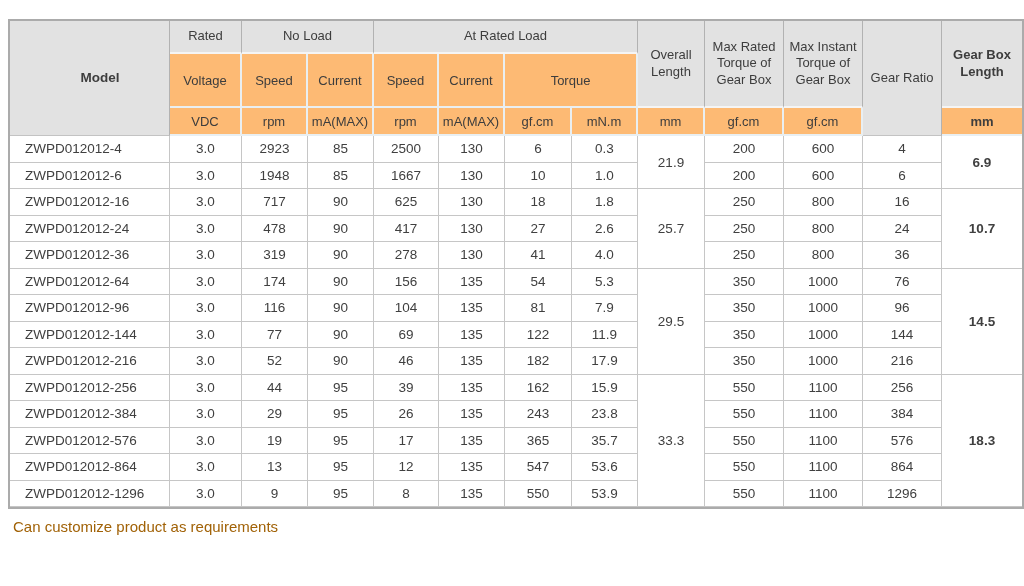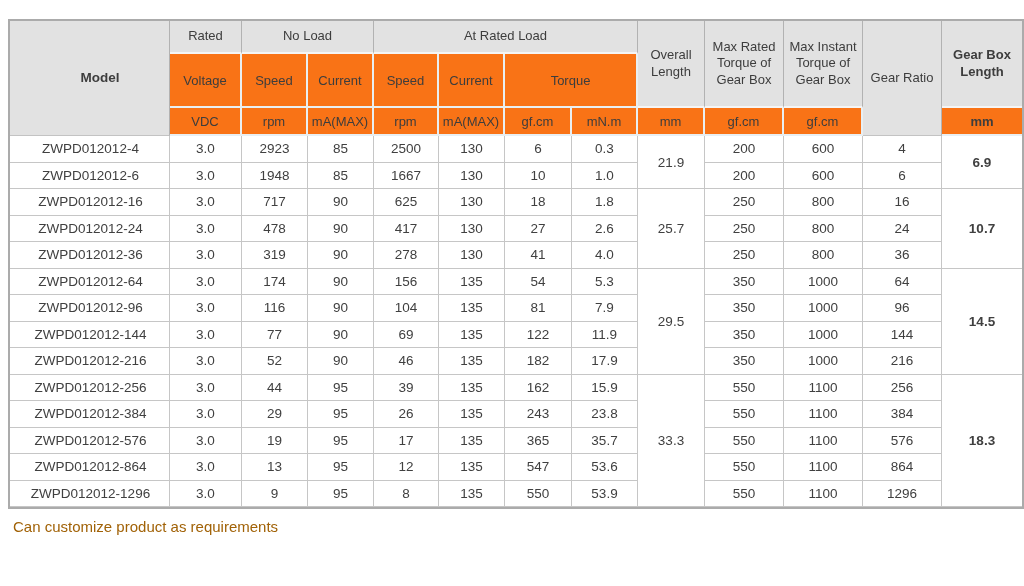--- a/index.html
+++ b/index.html
@@ -48,40 +48,40 @@
     border-right: 1px solid #b2b2b2;
     border-bottom: 2px solid #f5f5f5;
     font-size: 13px;
     text-align: center;
     vertical-align: middle;
     line-height: 1.25;
   }
   th.gray.bottomed { border-bottom: 1px solid #c3c3c3; }
   th.model-th { font-weight: 700; font-size: 13.5px; padding-left: 24px; }
   th.blue {
-    background: #f97316;
+    background: #fdba74;
     border-right: 2px solid #e9eff2;
     border-bottom: 2px solid #e9eff2;
     font-size: 13px;
     text-align: center;
     vertical-align: middle;
   }
   .col-last { border-right: none !important; font-weight: bold; }
   tbody td {
     background: #ffffff;
     border-right: 1px solid #c6c6c6;
     border-bottom: 1px solid #c6c6c6;
     text-align: center;
     vertical-align: middle;
     font-size: 13.5px;
     color: #404040;
   }
   tbody td.model-cell {
-    text-align: center;
-    padding-left: 5px;
+    text-align: left;
+    padding-left: 15px;
   }
   .footer-note {
     margin: 9px 0 0 5px;
     font-size: 15px;
     color: #a16207;
   }
 </style>
 </head>
 <body>
 
@@ -212,21 +212,21 @@
           <td>3.0</td>
           <td>174</td>
           <td>90</td>
           <td>156</td>
           <td>135</td>
           <td>54</td>
           <td>5.3</td>
           <td rowspan="4">29.5</td>
           <td>350</td>
           <td>1000</td>
-          <td>64</td>
+          <td>76</td>
           <td class="col-last" rowspan="4">14.5</td>
         </tr>
         <tr>
           <td class="model-cell">ZWPD012012-96</td>
           <td>3.0</td>
           <td>116</td>
           <td>90</td>
           <td>104</td>
           <td>135</td>
           <td>81</td>

